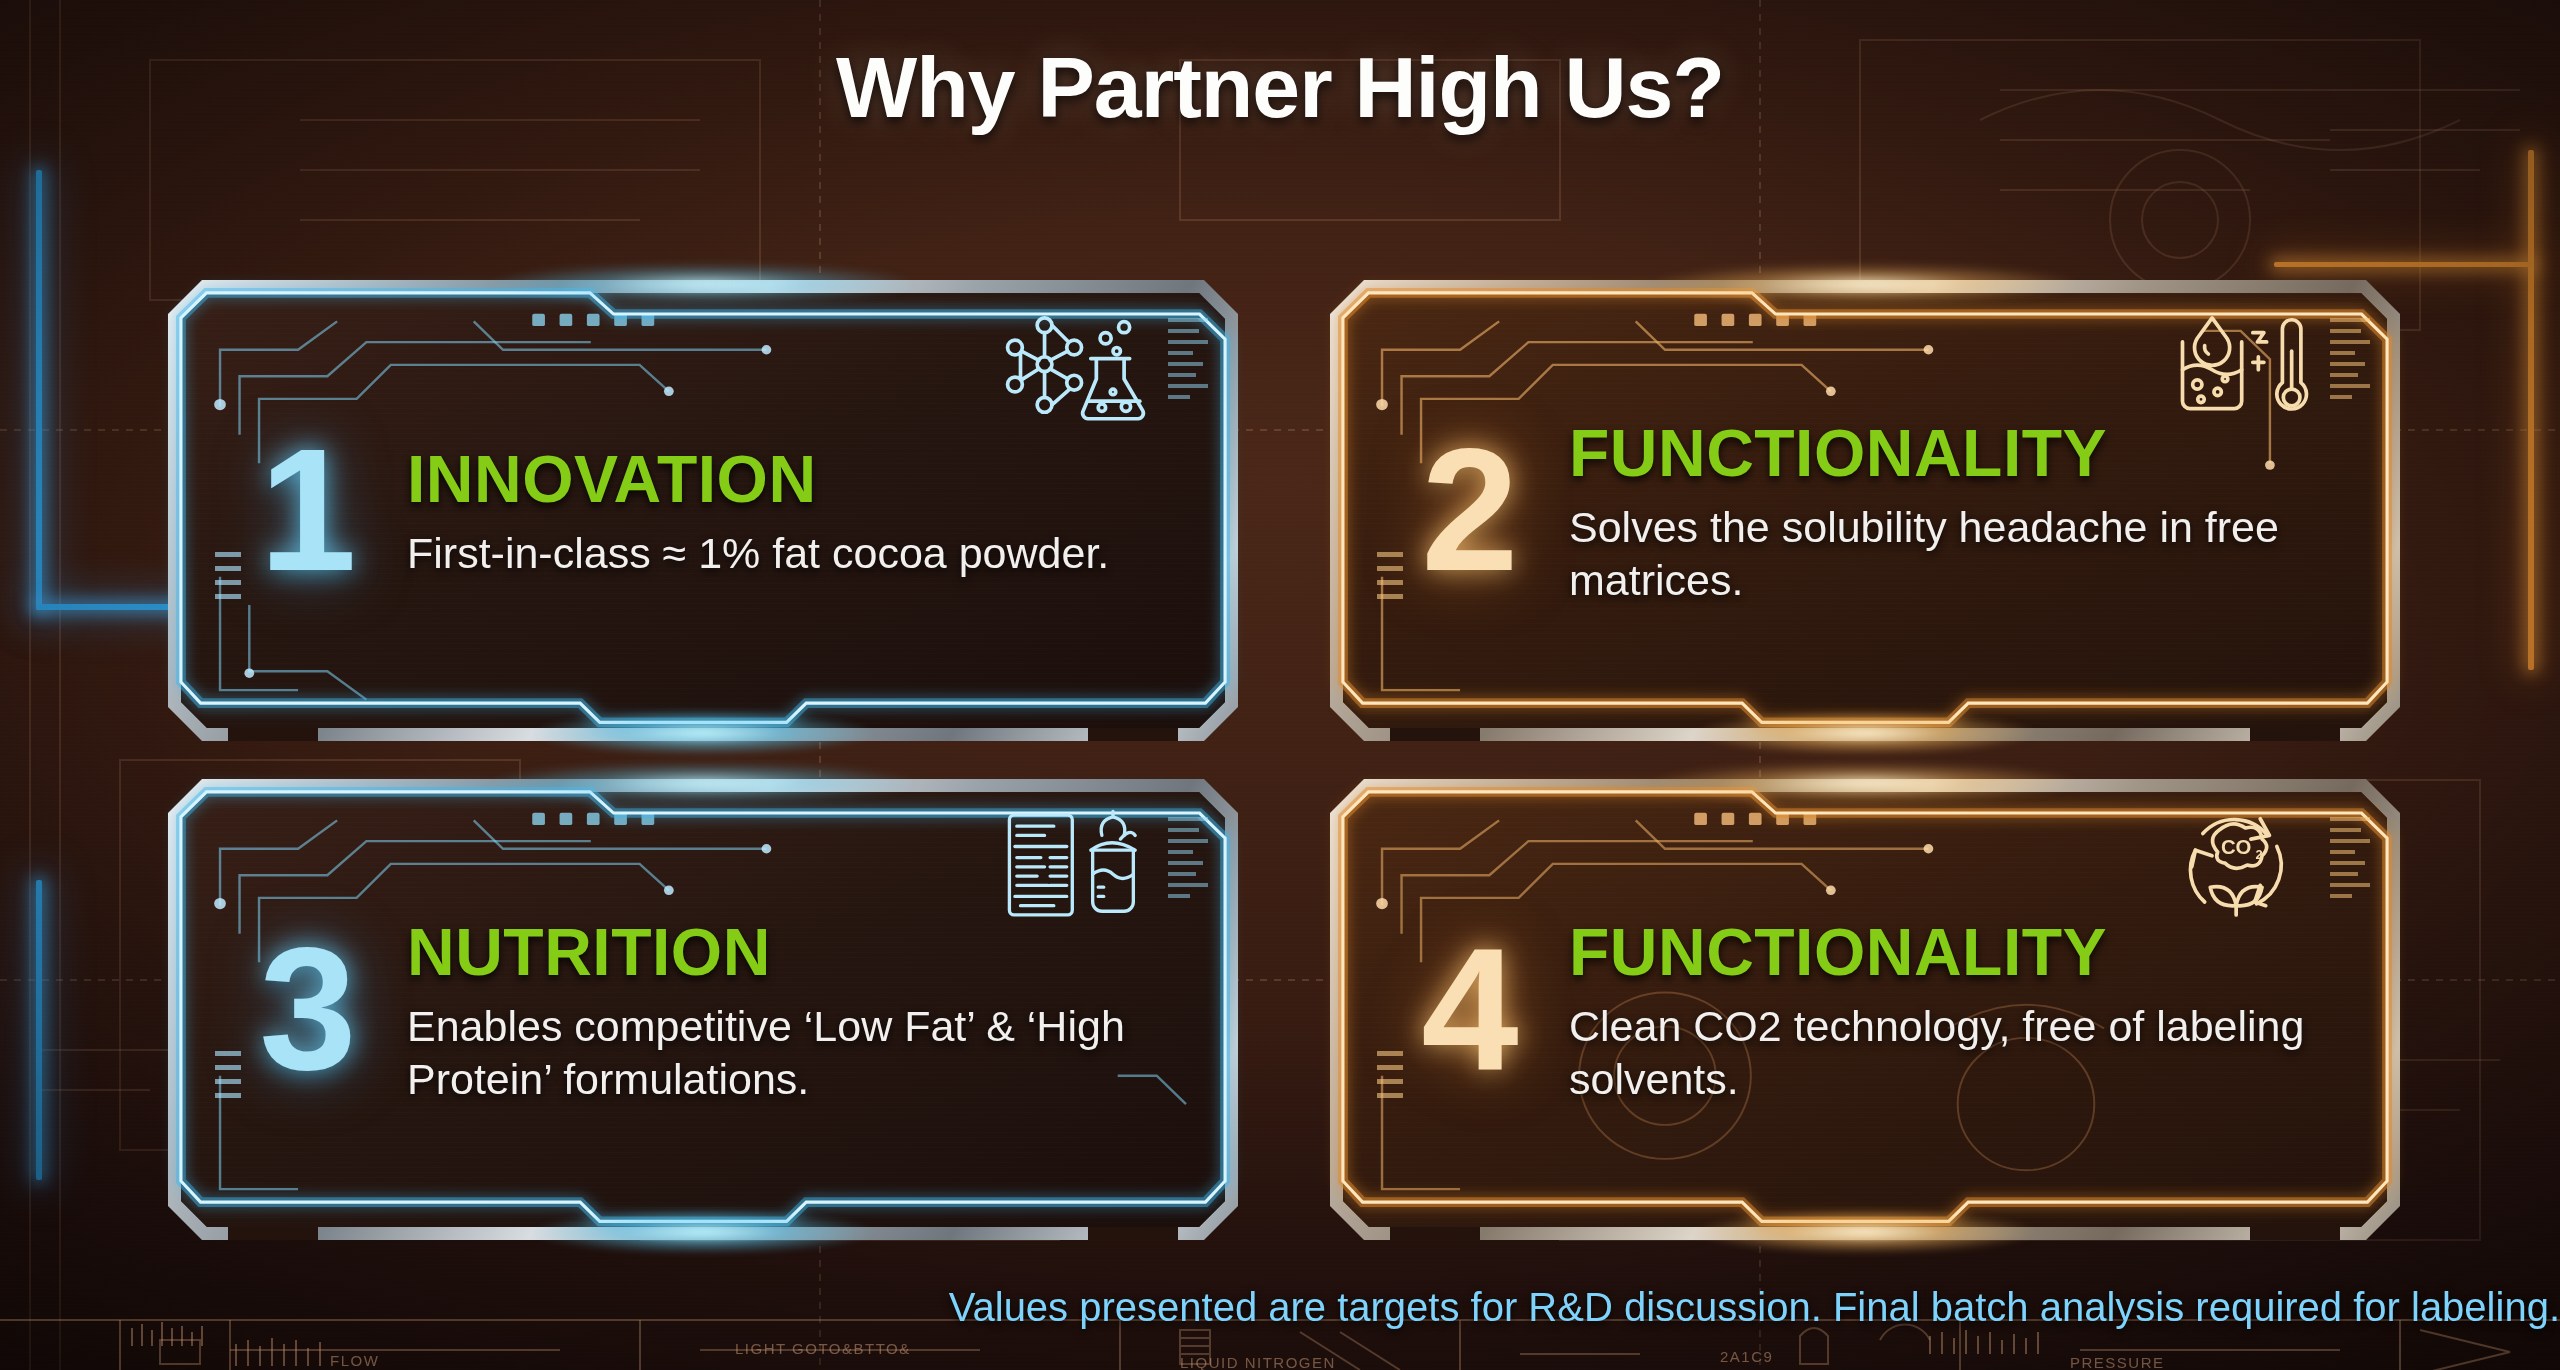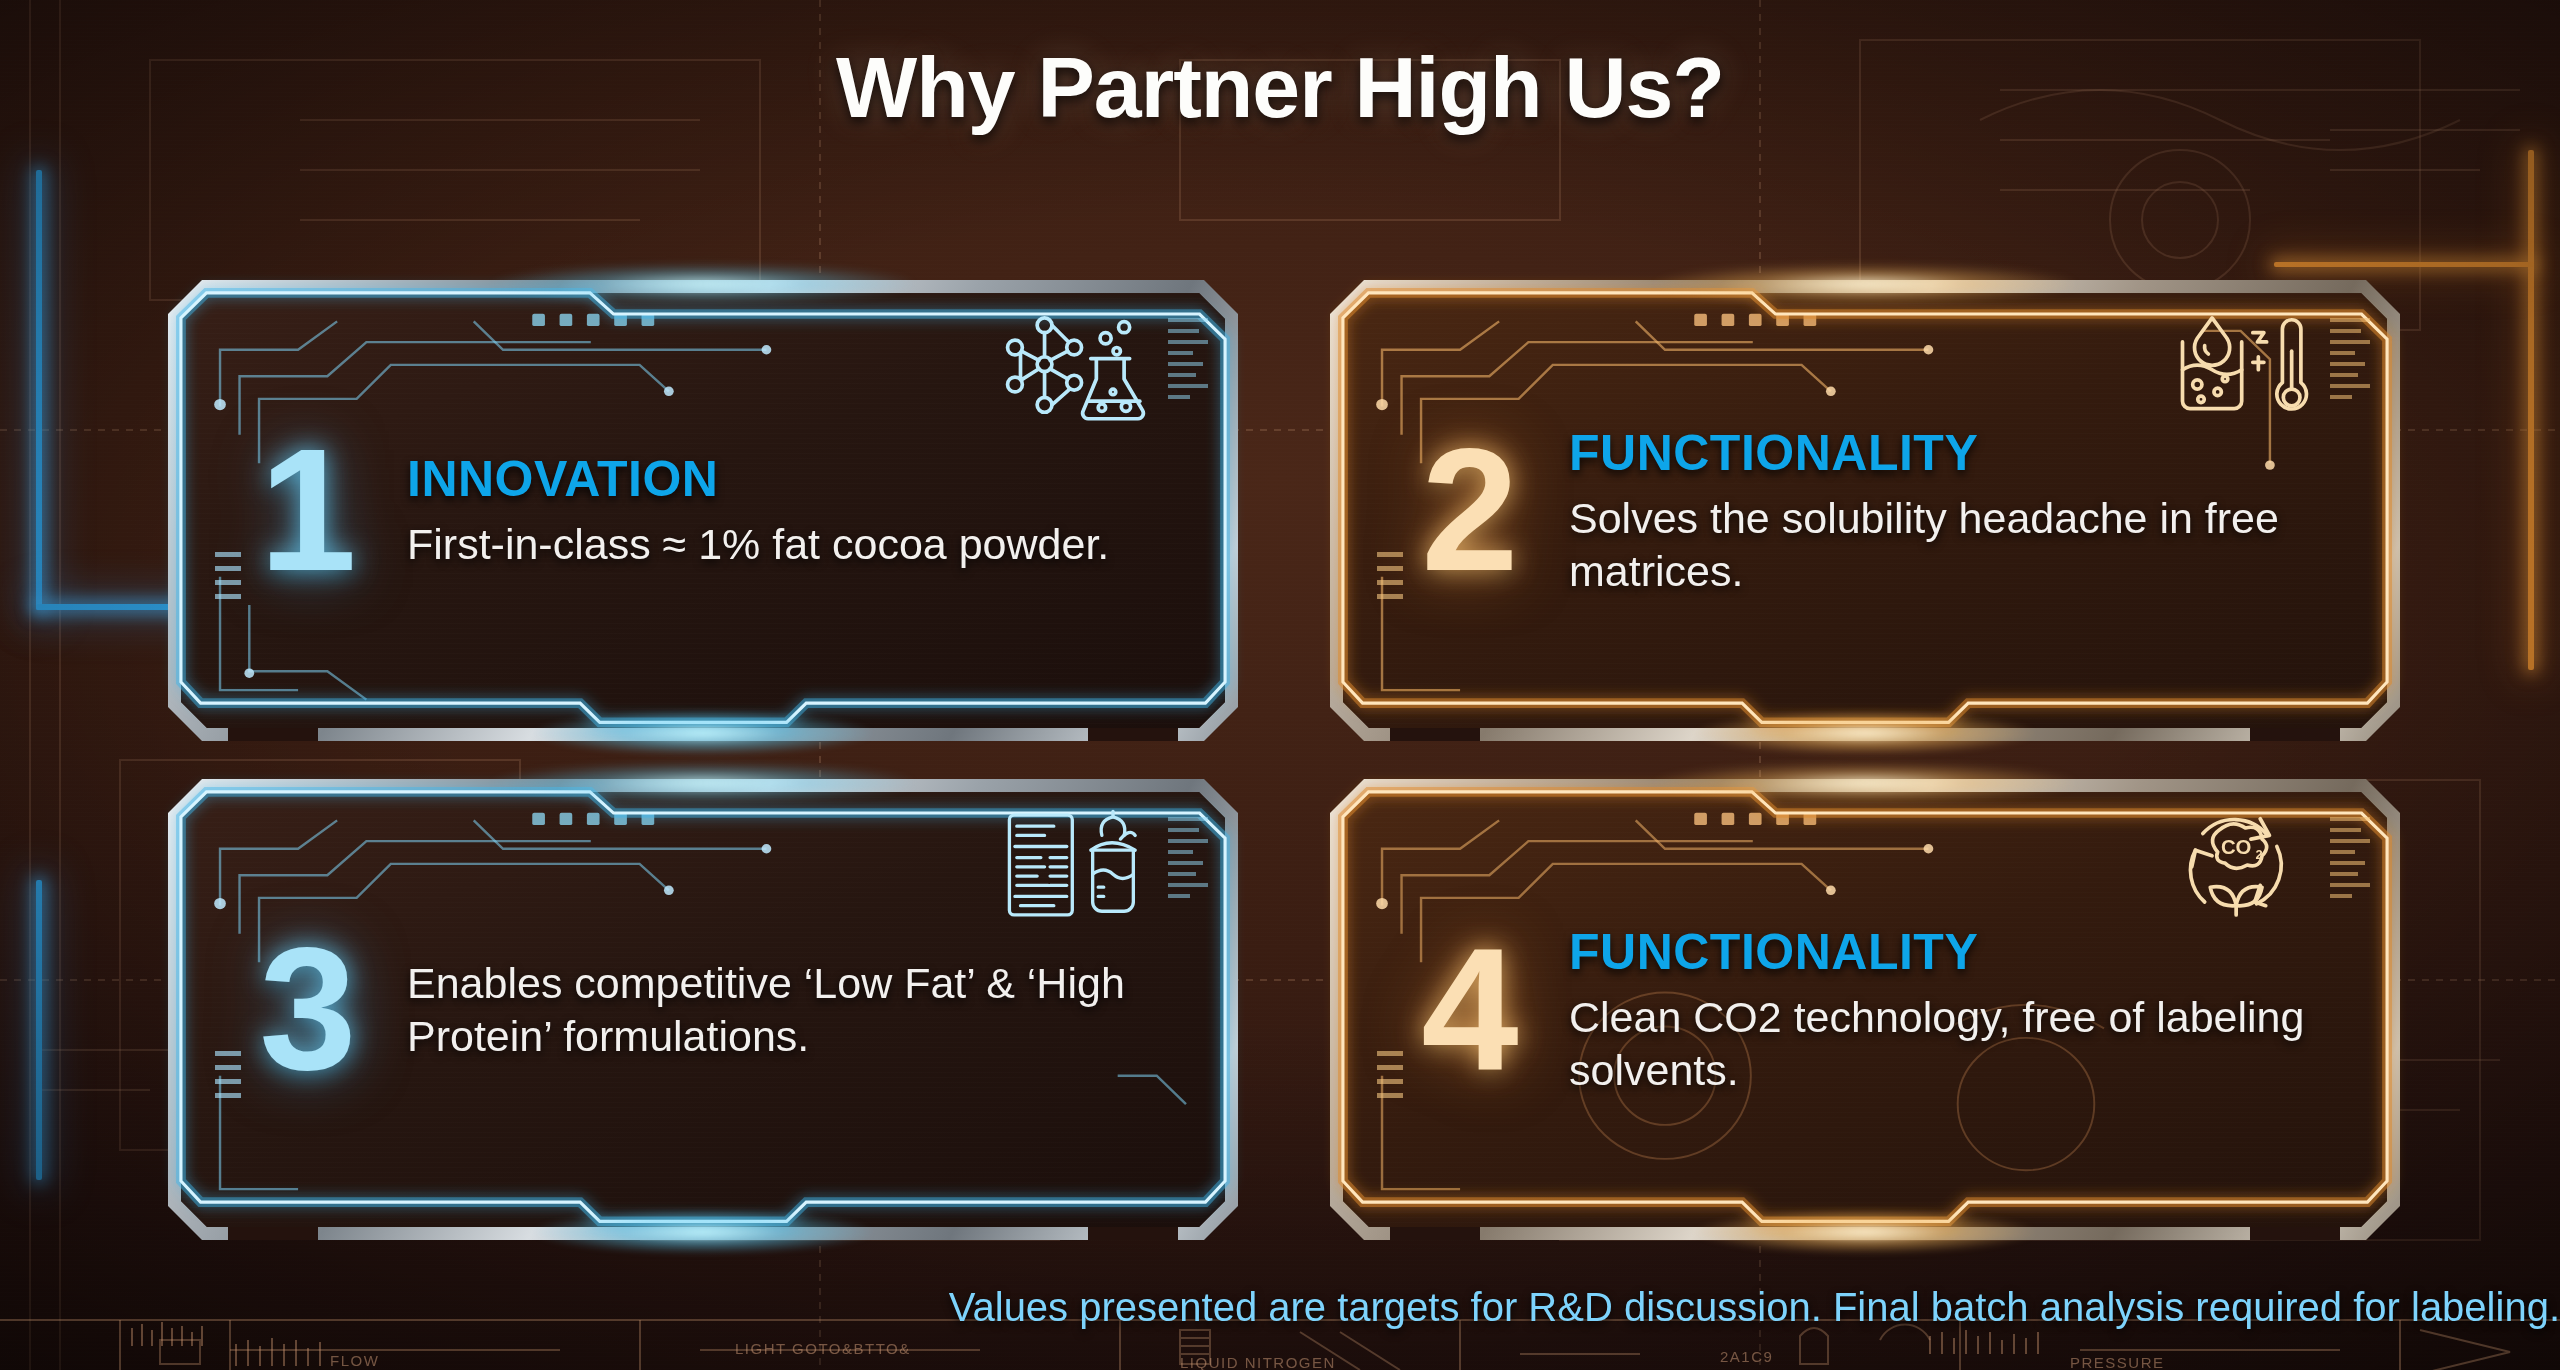--- a/index.html
+++ b/index.html
@@ -136,22 +136,22 @@
     font-size:175px; font-weight:bold; line-height:.95;
     color:#a9e3f8;
     text-shadow:0 0 26px rgba(110,210,250,.85), 0 0 58px rgba(70,170,230,.55), 0 6px 16px rgba(0,0,0,.6);
   }
   .card.amber .num{
     color:#fbdfb4;
     text-shadow:0 0 26px rgba(250,190,110,.85), 0 0 58px rgba(225,140,55,.55), 0 6px 16px rgba(0,0,0,.6);
   }
   .body{ flex:1 1 auto; padding-left:24px; min-width:0; }
   .heading{
-    font-size:50px; font-weight:bold; letter-spacing:.5px;
-    color:#0ea5e9;
+    font-size:66px; font-weight:bold; letter-spacing:.5px;
+    color:#84cc16;
     text-shadow:0 4px 9px rgba(0,0,0,.8);
     margin-bottom:10px; white-space:nowrap;
   }
   .desc{
     font-size:43px; line-height:1.22; color:#f2f0ee;
     text-shadow:0 3px 8px rgba(0,0,0,.85);
   }
   .icon{
     position:absolute; top:30px; right:88px;
     width:148px; height:112px;
@@ -486,20 +486,21 @@
         <path d="M4 30 L30 4 L420 4 L444 26 L1040 26 L1066 52 L1066 408 L1046 430 L640 430 L620 450 L430 450 L410 430 L24 430 L4 408 Z" fill="none" stroke="#d7f4ff" stroke-width="3.2"></path>
       </svg>
     </div>
 
     <div class="hotspot-top"></div>
     <div class="hotspot"></div>
 
     <div class="content">
       <div class="num">3</div>
       <div class="body">
+        <div class="heading">NUTRITION</div>
         <div class="desc">Enables competitive ‘Low Fat’ &amp; ‘High Protein’ formulations.</div>
       </div>
     </div>
 
     <div class="icon">
       <svg viewBox="0 0 160 120">
         <g stroke="#b9e9fb" stroke-width="3.6" fill="none" stroke-linecap="round" stroke-linejoin="round">
           <rect x="8" y="6" width="68" height="108" rx="5"></rect>
           <path d="M16 18 h40 M16 28 h30"></path>
           <path d="M14 40 h56"></path>

